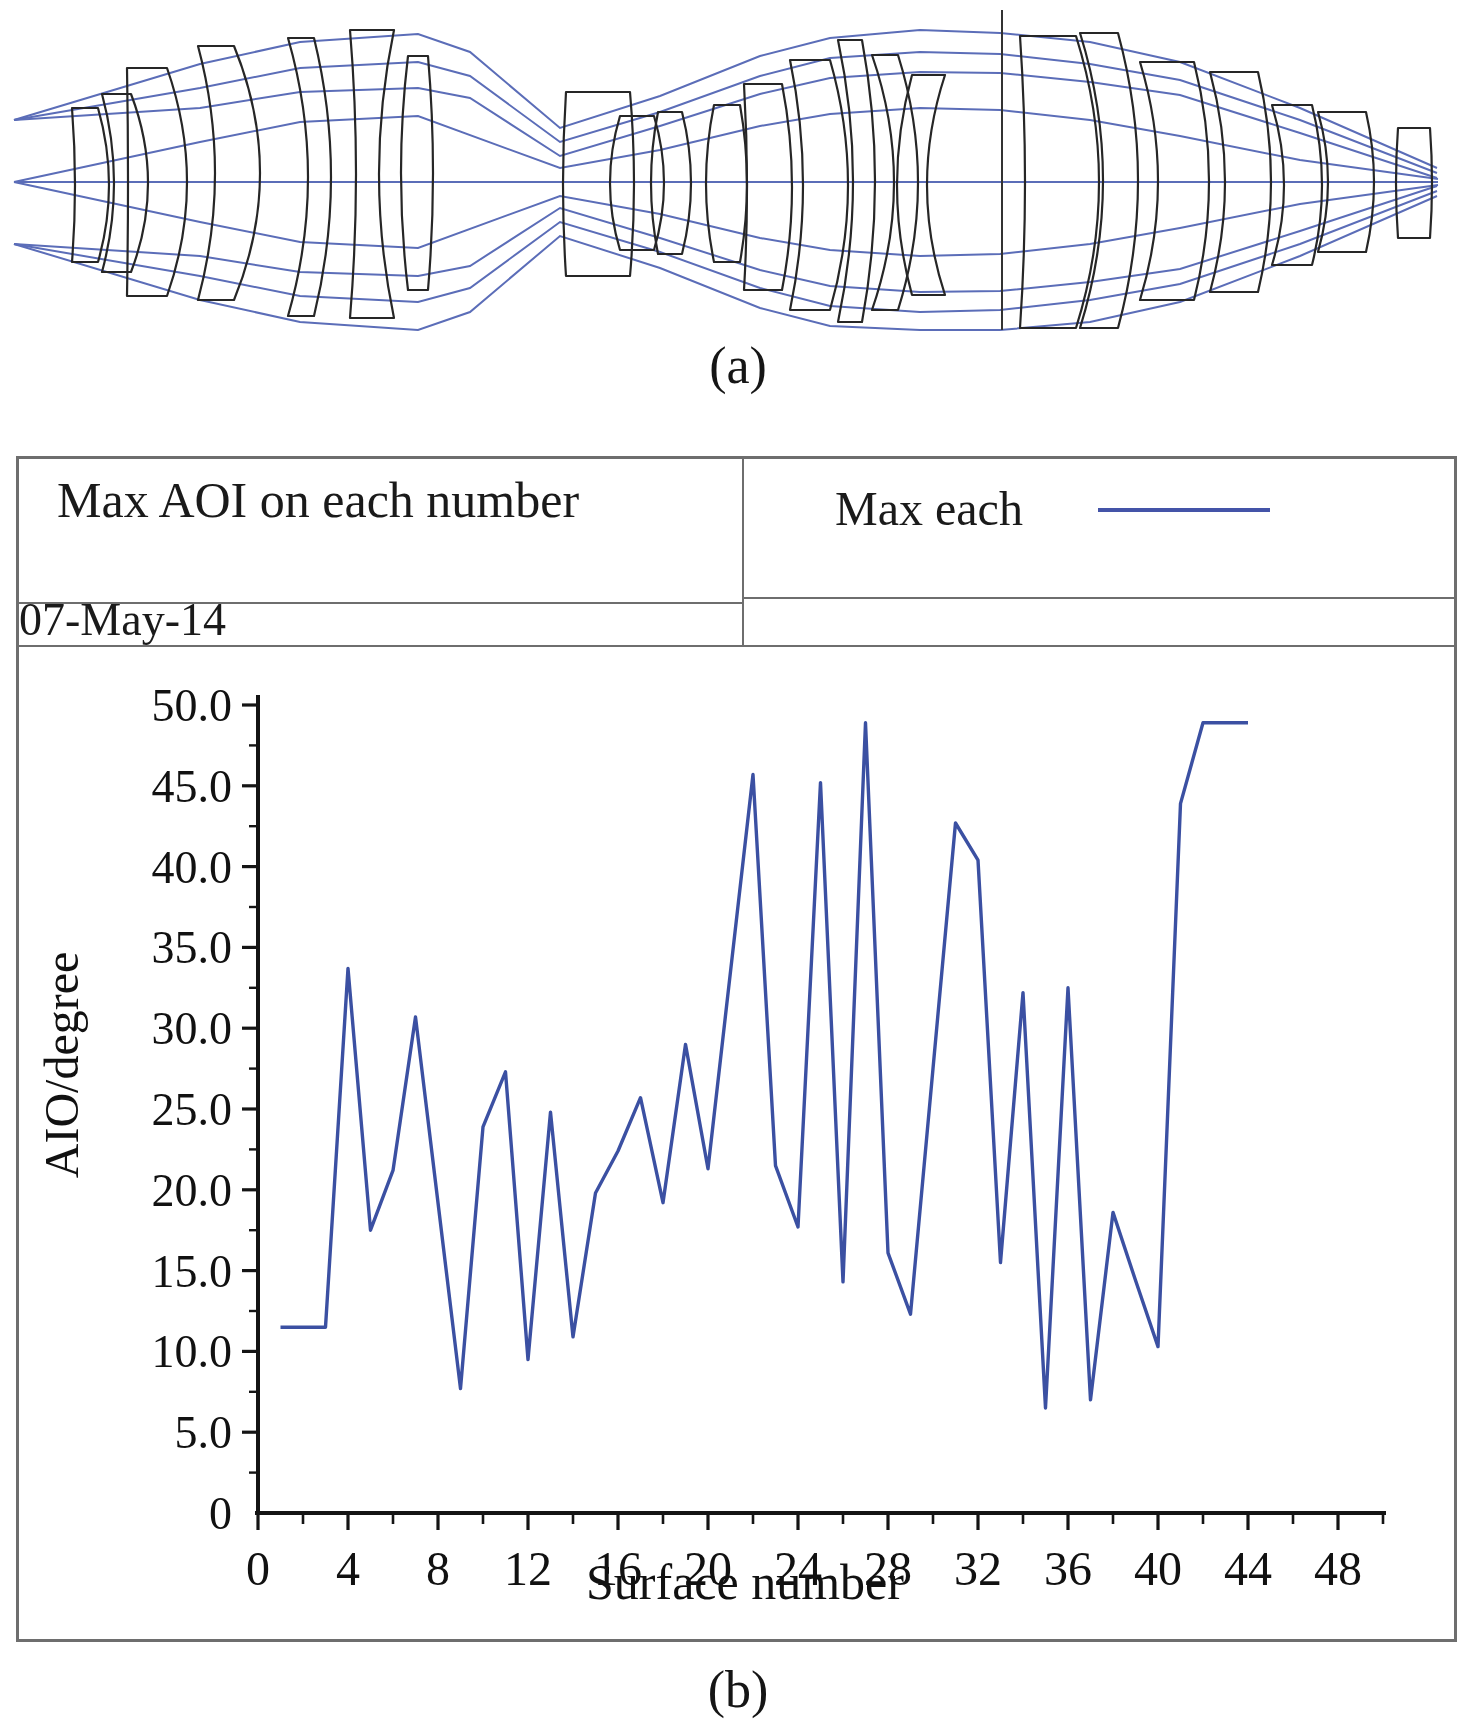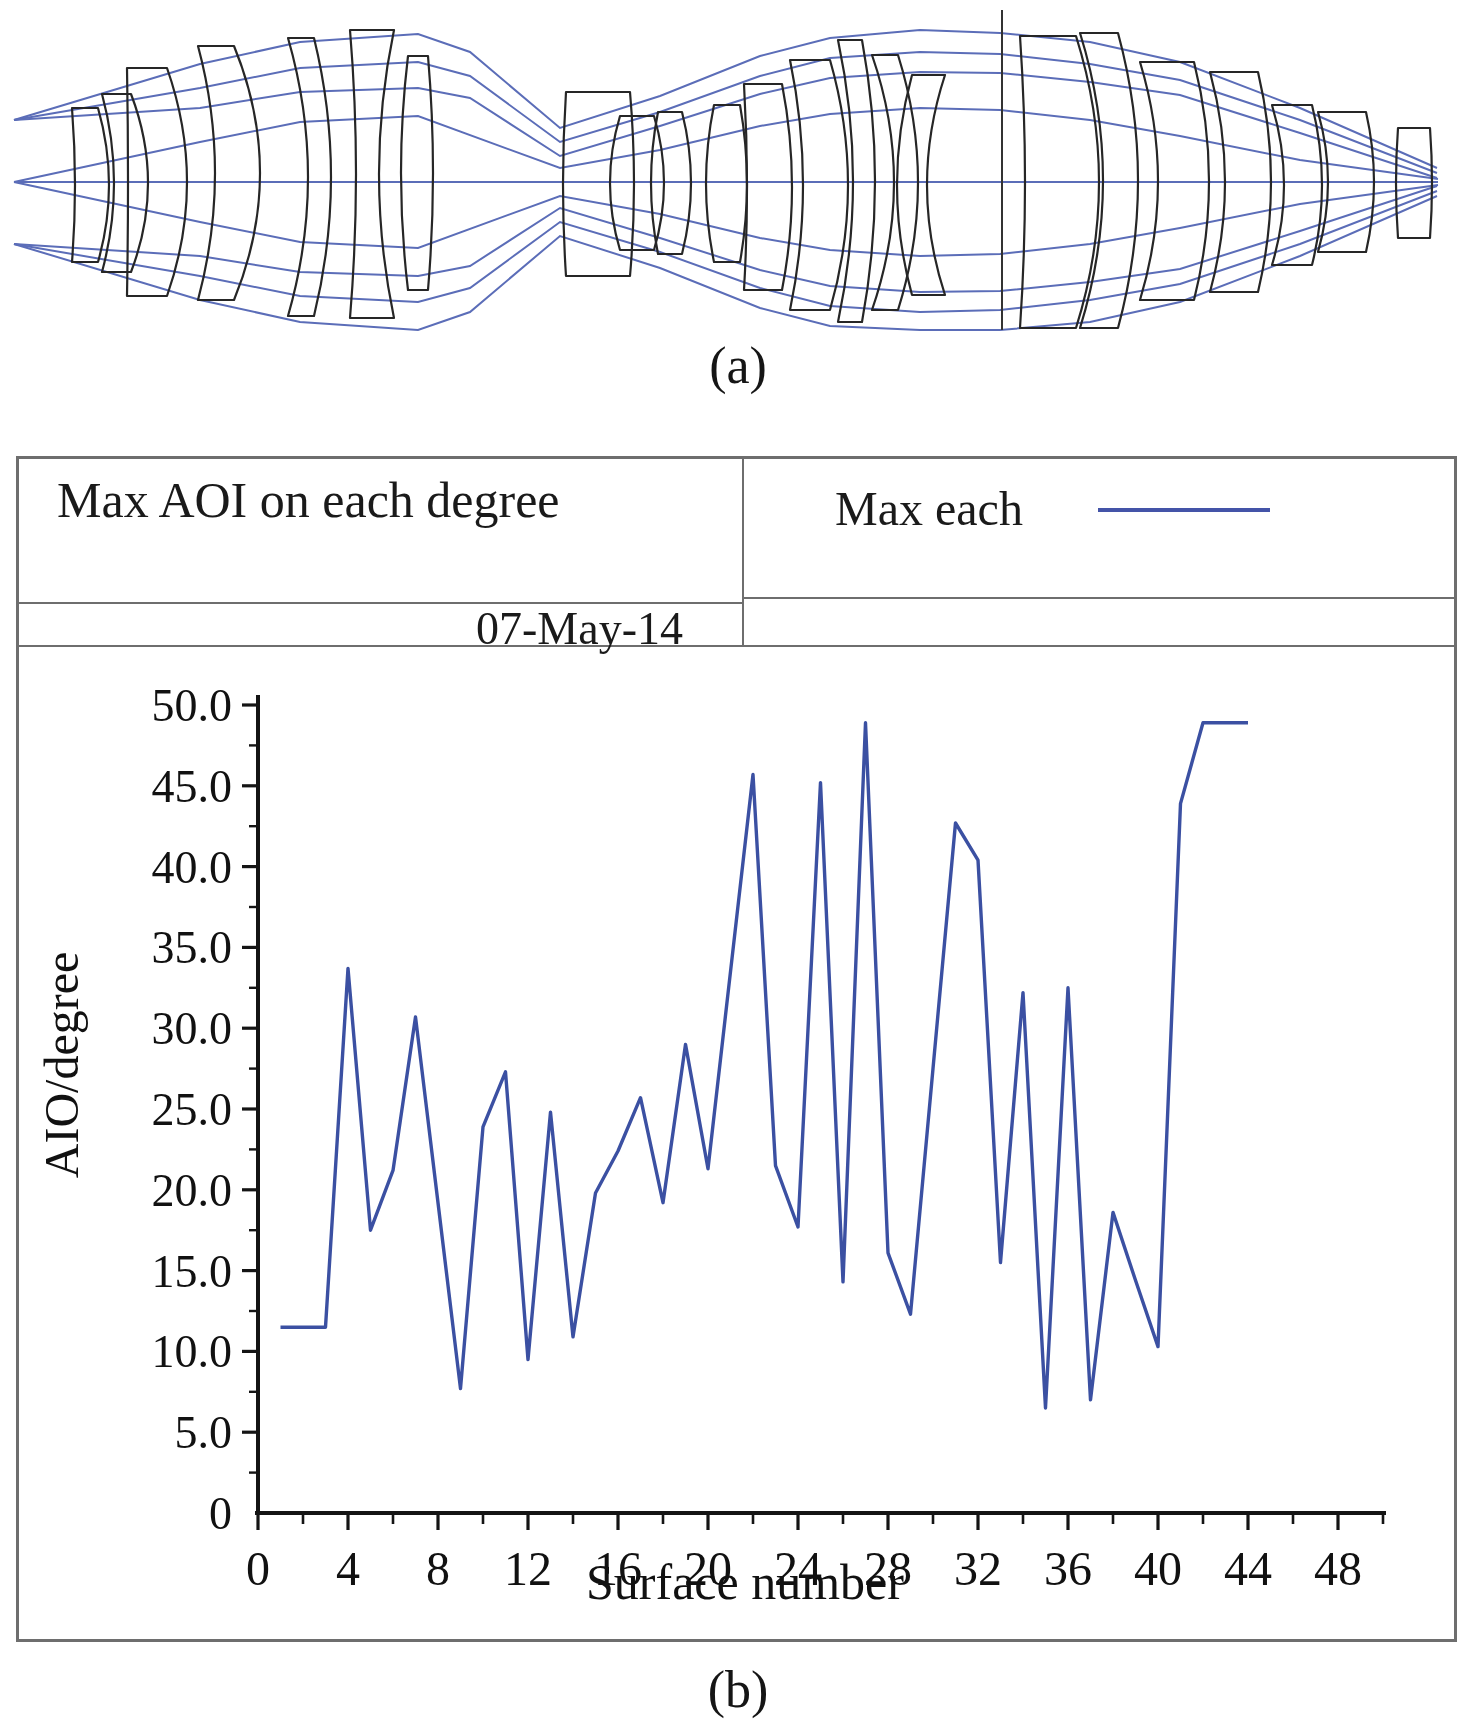--- a/index.html
+++ b/index.html
@@ -8,21 +8,21 @@
   .abs{position:absolute;}
   .panel-label{width:100%;text-align:center;font-size:52px;color:#151515;}
   
   .tbl{position:absolute;left:16px;top:456px;width:1441px;height:1186px;
        border:3px solid #6e6e6e;box-sizing:border-box;background:#fff;}
   .tbl .vline{position:absolute;left:723px;top:0;width:2px;height:188px;background:#6e6e6e;}
   .tbl .hline-left{position:absolute;left:0;top:143px;width:725px;height:2px;background:#6e6e6e;}
   .tbl .hline-right{position:absolute;left:723px;top:138px;width:712px;height:2px;background:#6e6e6e;}
   .tbl .hline-full{position:absolute;left:0;top:186px;width:100%;height:2px;background:#6e6e6e;}
   .cell-title{position:absolute;left:38px;top:12px;font-size:50px;color:#1a1a1a;}
-  .cell-date{position:absolute;left:0;top:143px;width:648px;text-align:right;font-size:46px;color:#1a1a1a;padding-left:16px;}
+  .cell-date{position:absolute;left:0;top:134px;width:648px;font-size:46px;color:#1a1a1a;}
   .legend-label{position:absolute;left:816px;top:22px;font-size:48px;color:#1a1a1a;}
   .legend-line{position:absolute;left:1079px;top:49px;width:172px;height:4px;background:#4454a8;}
   svg text{font-family:"Liberation Serif","DejaVu Serif",serif;fill:#111;}
 </style>
 </head>
 <body>
 
 <div class="page">
 
   <svg id="lens-svg" class="abs" style="left:0;top:0;" width="1476" height="340" viewBox="0 0 1476 340">
@@ -65,21 +65,21 @@
       <line x1="1002" y1="10" x2="1002" y2="330" stroke="#333" stroke-width="2"></line>
     </svg>
 
   <div class="abs panel-label" style="top:336px;">(a)</div>
 
   <div class="tbl">
     <div class="vline"></div>
     <div class="hline-left"></div>
     <div class="hline-right"></div>
     <div class="hline-full"></div>
-    <div class="cell-title">Max AOI on each degree</div>
+    <div class="cell-title">Max AOI on each number</div>
     <div class="cell-date">07-May-14</div>
     <div class="legend-label">Max each</div>
     <div class="legend-line" id="legend-line" style="background: rgb(68, 84, 168);"></div>
   </div>
 
   <svg id="chart-svg" class="abs" style="left:16px;top:645px;" width="1441" height="997" viewBox="0 0 1441 997">
       <g stroke="#141414" stroke-width="4" fill="none">
         <line x1="242" y1="50" x2="242" y2="870"></line>
         <line x1="239" y1="868" x2="1370" y2="868"></line>
       </g>

